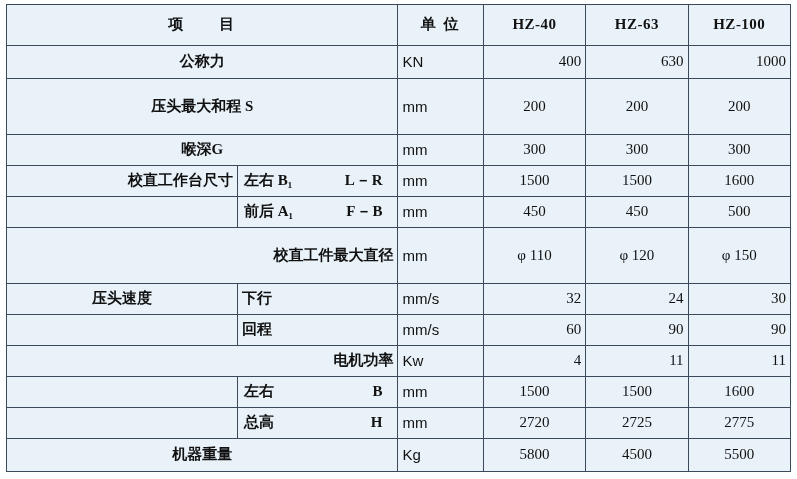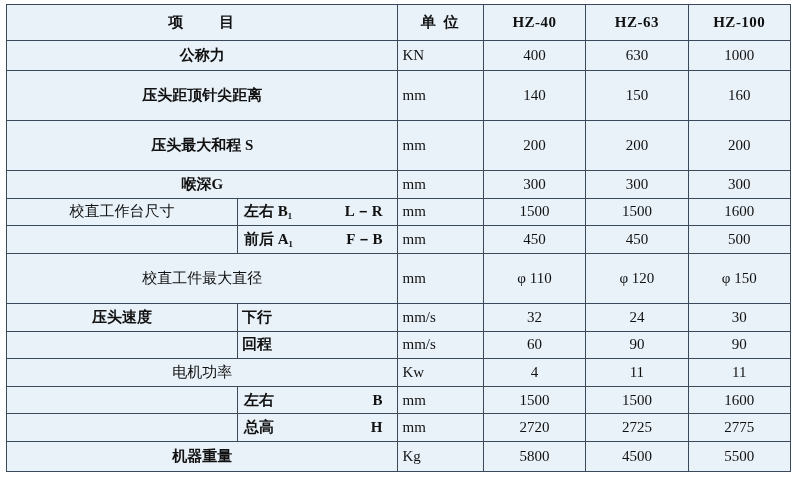--- a/index.html
+++ b/index.html
@@ -56,41 +56,41 @@
     font-size: 17px;
     font-weight: bold;
     letter-spacing: 0.5px;
   }
   .item-center {
     text-align: center;
     font-weight: bold;
     font-size: 16px;
   }
   .item-left {
-    text-align: center;
-    font-weight: normal;
+    text-align: right;
+    font-weight: bold;
     font-size: 16px;
     padding-left: 6px;
   }
   .sub-center {
     font-weight: bold;
     font-size: 15px;
   }
   .unit {
     text-align: left;
     padding-left: 8px;
     font-size: 15px;
-    font-family: Liberation Serif, serif;
+    font-family: Liberation Sans, sans-serif;
   }
   .val {
     text-align: center;
     font-size: 15px;
   }
   .val-left {
-    text-align: center;
+    text-align: right;
     padding-left: 8px;
     font-size: 15px;
   }
   .sp-inner {
     display: flex;
     justify-content: space-between;
     align-items: center;
     padding: 0 10px 0 2px;
   }
   .sp-inner .lab { }
@@ -119,27 +119,20 @@
       </tr>
 
       <tr style="height:28px;">
         <td class="item-center" colspan="2">公称力</td>
         <td class="unit">KN</td>
         <td class="val-left">400</td>
         <td class="val-left">630</td>
         <td class="val-left">1000</td>
       </tr>
 
-      <tr style="height:47px;">
-        <td class="item-center" colspan="2">压头距顶针尖距离</td>
-        <td class="unit">mm</td>
-        <td class="val">140</td>
-        <td class="val">150</td>
-        <td class="val">160</td>
-      </tr>
 
       <tr style="height:47px;">
         <td class="item-center" colspan="2">压头最大和程 S</td>
         <td class="unit">mm</td>
         <td class="val">200</td>
         <td class="val">200</td>
         <td class="val">200</td>
       </tr>
 
       <tr style="height:26px;">

